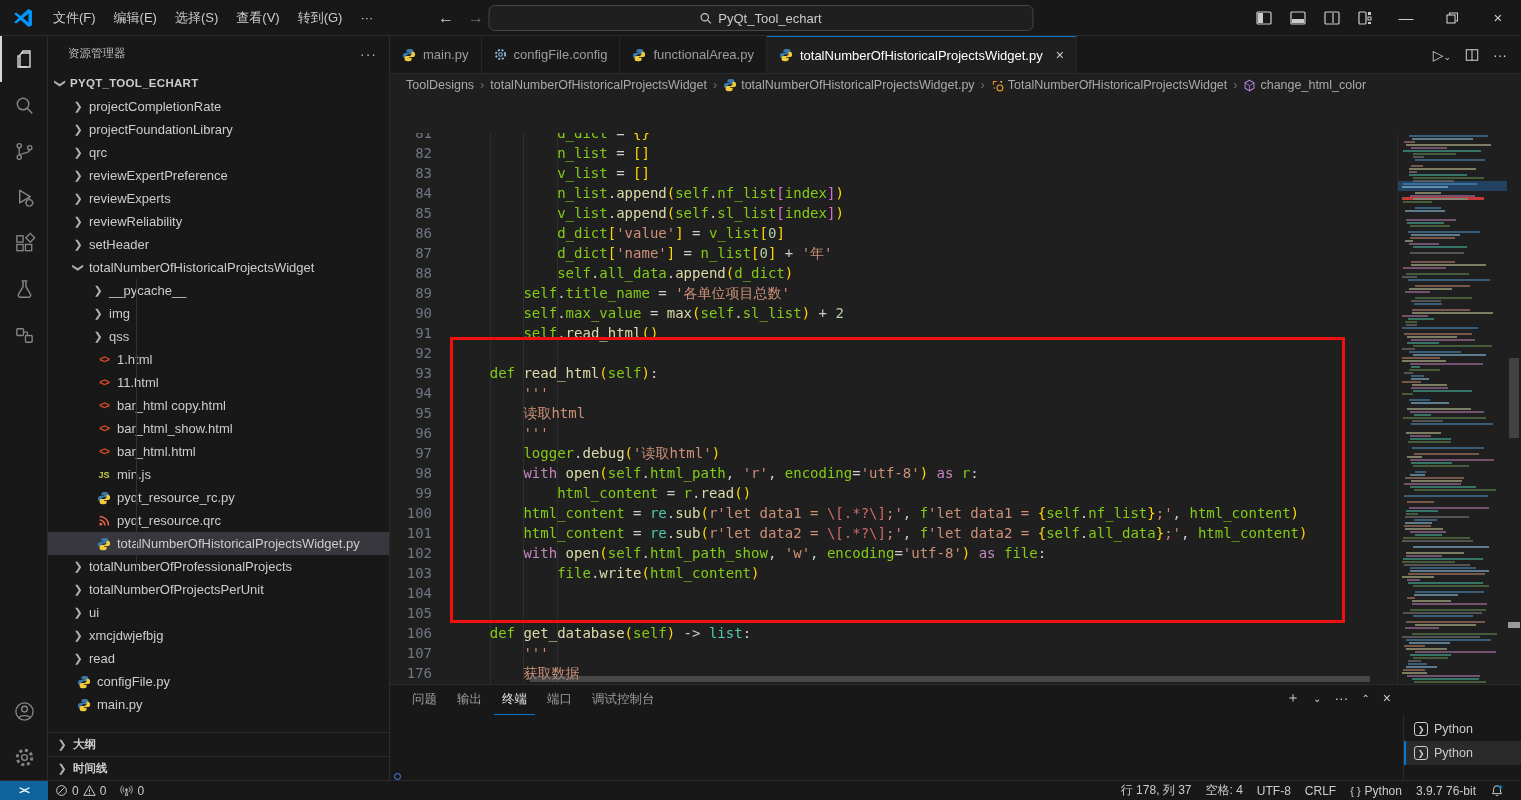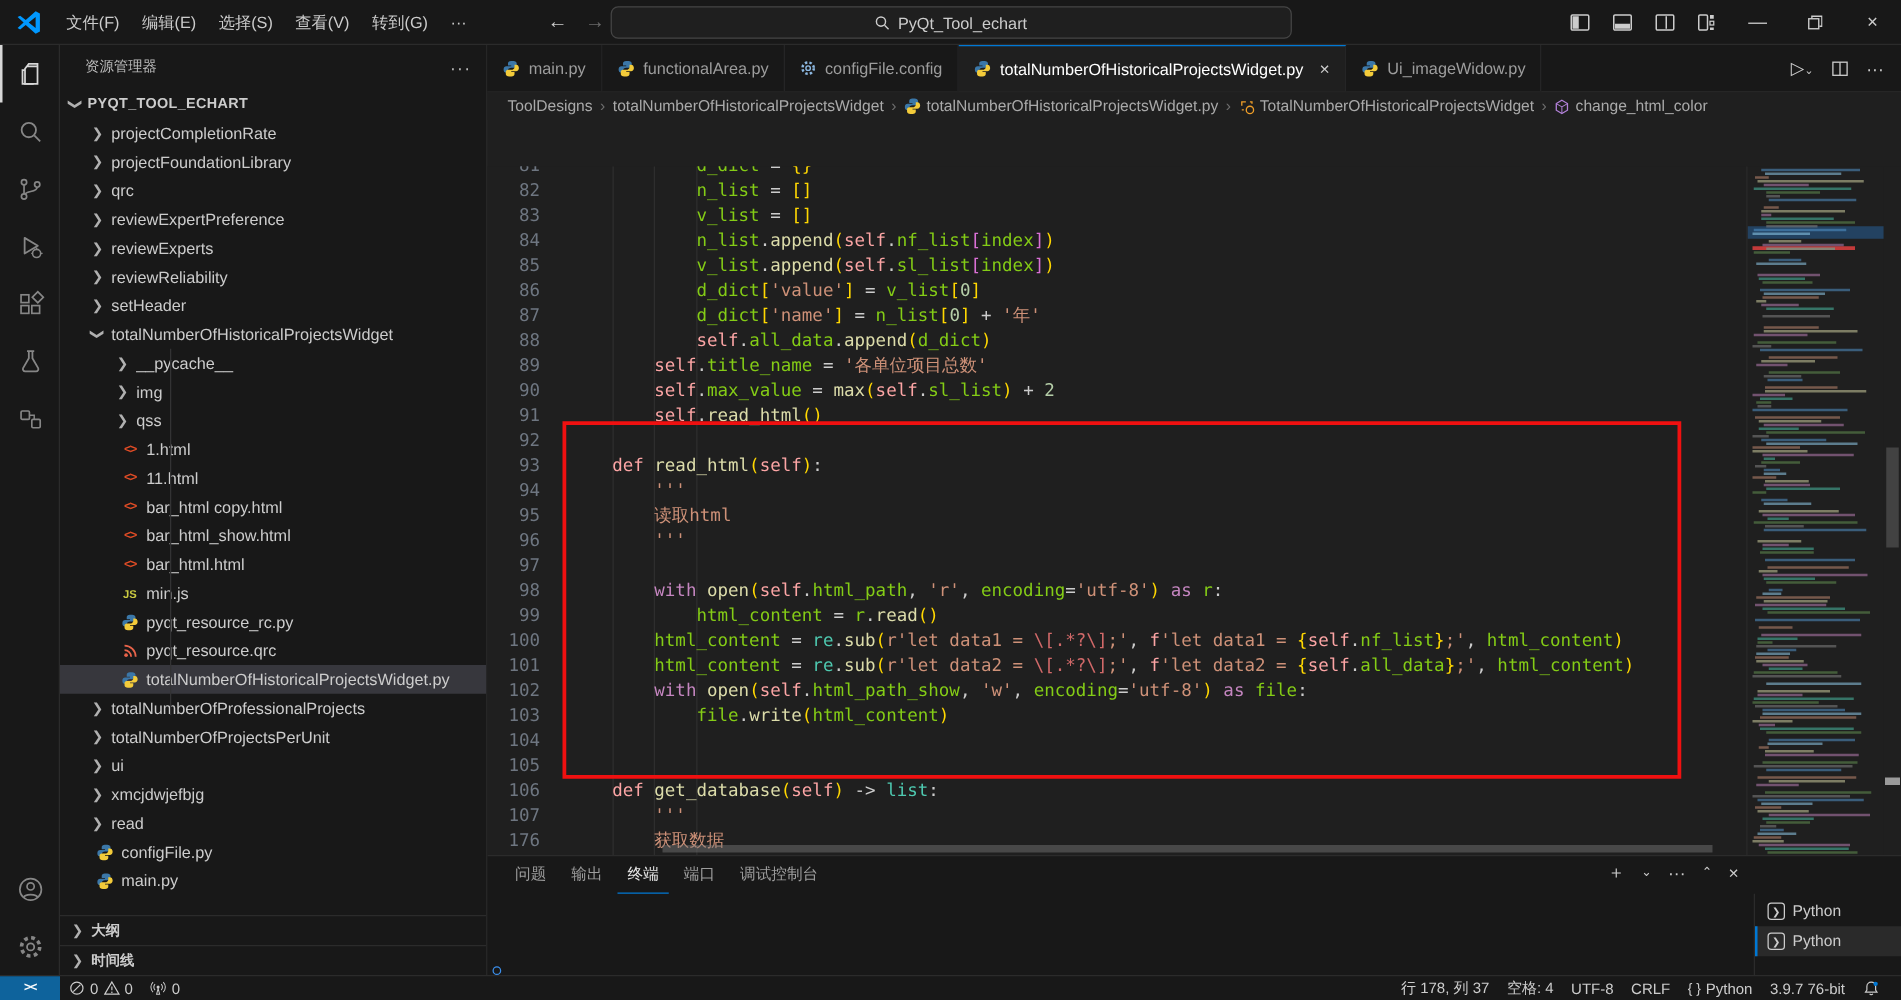--- a/index.html
+++ b/index.html
@@ -58,21 +58,21 @@
   .bc-item { display:flex; align-items:center; gap:4px; }
 
   
   .codearea { position:relative; flex:1; background:#1f1f1f; overflow:hidden;margin-top:37px; }
   .codelines { position:absolute; top:-10px; left:0; right:124px; }
   .cline { height:20px; line-height:20px; display:flex; font-family:"DejaVu Sans Mono","Liberation Mono",monospace; font-size:14px; white-space:pre; }
   .cline.hl { background:#282828; }
   .lnum { width:28px; margin-left:14px; text-align:right; color:#6e7681; flex:0 0 28px; }
   .ltext { margin-left:24px; }
   .indent-guide { position:absolute; top:0; bottom:0; width:1px; background:rgba(255,255,255,.07); }
-  .tk-b{color:#fca5a5}.tk-k{color:#c586c0}.tk-v{color:#84cc16}.tk-f{color:#dcdcaa}.tk-s{color:#ce9178}
+  .tk-b{color:#84cc16}.tk-k{color:#c586c0}.tk-v{color:#84cc16}.tk-f{color:#dcdcaa}.tk-s{color:#ce9178}
   .tk-n{color:#b5cea8}.tk-w{color:#cccccc}.tk-y{color:#ffd700}.tk-p{color:#da70d6}.tk-t{color:#4ec9b0}.tk-rx{color:#d16969}
   .red-annotation { position:absolute; left:60px; top:204px; width:895px; height:286px; border:3px solid #f01010; pointer-events:none; z-index:5; }
   .minimap { position:absolute; top:0; right:14px; width:110px; bottom:0; background:#1f1f1f; border-left:1px solid #2a2a2a; overflow:hidden; }
   .vscroll { position:absolute; top:0; right:0; width:14px; bottom:0; }
   .vscroll .thumb { position:absolute; left:2px; right:2px; top:225px; height:80px; background:rgba(121,121,121,.4); }
   .vscroll .mark { position:absolute; left:1px; right:1px; top:489px; height:6px; background:#9a9a9a; }
   .hscroll { position:absolute; left:0; right:124px; bottom:0; height:10px; }
   .hscroll .thumb { position:absolute; top:2px; height:6px; left:140px; width:840px; background:rgba(121,121,121,.45); }
 
   
@@ -387,54 +387,45 @@
           <span>
             <svg width="14" height="14" viewBox="0 0 16 16">
               <path fill="#3b77a8" d="M7.9 1C6 1 5 1.9 5 3.2V5h3v.7H3.6C2.1 5.7 1 6.7 1 8.6c0 1.9 1.1 3 2.6 3H5V9.7C5 8.2 6.3 7 8 7h3c1.2 0 2-.9 2-2V3.2C13 1.9 11.8 1 9.9 1z"></path>
               <path fill="#f3cb3a" d="M8.1 15c1.9 0 2.9-.9 2.9-2.2V11H8v-.7h4.4c1.5 0 2.6-1 2.6-2.9 0-1.9-1.1-3-2.6-3H11v1.9C11 7.8 9.7 9 8 9H5c-1.2 0-2 .9-2 2v1.8C3 14.1 4.2 15 6.1 15z"></path>
             </svg>
           </span>
           <span>main.py</span>
         </div>
         <div class="tab">
           <span>
-            <svg width="14" height="14" viewBox="0 0 16 16">
-              <path fill="#3b77a8" d="M7.9 1C6 1 5 1.9 5 3.2V5h3v.7H3.6C2.1 5.7 1 6.7 1 8.6c0 1.9 1.1 3 2.6 3H5V9.7C5 8.2 6.3 7 8 7h3c1.2 0 2-.9 2-2V3.2C13 1.9 11.8 1 9.9 1z"></path>
-              <path fill="#f3cb3a" d="M8.1 15c1.9 0 2.9-.9 2.9-2.2V11H8v-.7h4.4c1.5 0 2.6-1 2.6-2.9 0-1.9-1.1-3-2.6-3H11v1.9C11 7.8 9.7 9 8 9H5c-1.2 0-2 .9-2 2v1.8C3 14.1 4.2 15 6.1 15z"></path>
-            </svg>
-          </span>
-          <span>functionalArea.py</span>
-        </div>
-        <div class="tab">
-          <span>
             <svg width="13" height="13" viewBox="0 0 16 16">
               <circle cx="8" cy="8" r="2.2" fill="none" stroke="#8db9e2" stroke-width="1.4"></circle>
               <circle cx="8" cy="8" r="5.6" fill="none" stroke="#8db9e2" stroke-width="2.4" stroke-dasharray="2.4 2.1"></circle>
             </svg>
           </span>
           <span>configFile.config</span>
         </div>
+        <div class="tab">
+          <span>
+            <svg width="14" height="14" viewBox="0 0 16 16">
+              <path fill="#3b77a8" d="M7.9 1C6 1 5 1.9 5 3.2V5h3v.7H3.6C2.1 5.7 1 6.7 1 8.6c0 1.9 1.1 3 2.6 3H5V9.7C5 8.2 6.3 7 8 7h3c1.2 0 2-.9 2-2V3.2C13 1.9 11.8 1 9.9 1z"></path>
+              <path fill="#f3cb3a" d="M8.1 15c1.9 0 2.9-.9 2.9-2.2V11H8v-.7h4.4c1.5 0 2.6-1 2.6-2.9 0-1.9-1.1-3-2.6-3H11v1.9C11 7.8 9.7 9 8 9H5c-1.2 0-2 .9-2 2v1.8C3 14.1 4.2 15 6.1 15z"></path>
+            </svg>
+          </span>
+          <span>functionalArea.py</span>
+        </div>
         <div class="tab active">
           <span>
             <svg width="14" height="14" viewBox="0 0 16 16">
               <path fill="#3b77a8" d="M7.9 1C6 1 5 1.9 5 3.2V5h3v.7H3.6C2.1 5.7 1 6.7 1 8.6c0 1.9 1.1 3 2.6 3H5V9.7C5 8.2 6.3 7 8 7h3c1.2 0 2-.9 2-2V3.2C13 1.9 11.8 1 9.9 1z"></path>
               <path fill="#f3cb3a" d="M8.1 15c1.9 0 2.9-.9 2.9-2.2V11H8v-.7h4.4c1.5 0 2.6-1 2.6-2.9 0-1.9-1.1-3-2.6-3H11v1.9C11 7.8 9.7 9 8 9H5c-1.2 0-2 .9-2 2v1.8C3 14.1 4.2 15 6.1 15z"></path>
             </svg>
           </span>
           <span>totalNumberOfHistoricalProjectsWidget.py</span>
           <span class="close">×</span>
-        </div>
-        <div class="tab">
-          <span>
-            <svg width="14" height="14" viewBox="0 0 16 16">
-              <path fill="#3b77a8" d="M7.9 1C6 1 5 1.9 5 3.2V5h3v.7H3.6C2.1 5.7 1 6.7 1 8.6c0 1.9 1.1 3 2.6 3H5V9.7C5 8.2 6.3 7 8 7h3c1.2 0 2-.9 2-2V3.2C13 1.9 11.8 1 9.9 1z"></path>
-              <path fill="#f3cb3a" d="M8.1 15c1.9 0 2.9-.9 2.9-2.2V11H8v-.7h4.4c1.5 0 2.6-1 2.6-2.9 0-1.9-1.1-3-2.6-3H11v1.9C11 7.8 9.7 9 8 9H5c-1.2 0-2 .9-2 2v1.8C3 14.1 4.2 15 6.1 15z"></path>
-            </svg>
-          </span>
-          <span>Ui_imageWidow.py</span>
         </div>
         <div class="tab-actions">
           <span>▷<span style="font-size:9px">⌄</span></span>
           <span>
             <svg width="14" height="14" viewBox="0 0 16 16">
               <rect x="1.5" y="2" width="13" height="12" fill="none" stroke="#ccc" stroke-width="1.2"></rect>
               <line x1="8" y1="2" x2="8" y2="14" stroke="#ccc" stroke-width="1.2"></line>
             </svg>
           </span>
           <span>···</span>
@@ -494,21 +485,21 @@
           <div class="cline"><span class="lnum">87</span><span class="ltext"><span class="tk-w">            </span><span class="tk-v">d_dict</span><span class="tk-y">[</span><span class="tk-s">'name'</span><span class="tk-y">]</span><span class="tk-w"> = </span><span class="tk-v">n_list</span><span class="tk-y">[</span><span class="tk-n">0</span><span class="tk-y">]</span><span class="tk-w"> + </span><span class="tk-s">'年'</span></span></div>
           <div class="cline"><span class="lnum">88</span><span class="ltext"><span class="tk-w">            </span><span class="tk-b">self</span><span class="tk-w">.</span><span class="tk-v">all_data</span><span class="tk-w">.</span><span class="tk-f">append</span><span class="tk-y">(</span><span class="tk-v">d_dict</span><span class="tk-y">)</span></span></div>
           <div class="cline"><span class="lnum">89</span><span class="ltext"><span class="tk-w">        </span><span class="tk-b">self</span><span class="tk-w">.</span><span class="tk-v">title_name</span><span class="tk-w"> = </span><span class="tk-s">'各单位项目总数'</span></span></div>
           <div class="cline"><span class="lnum">90</span><span class="ltext"><span class="tk-w">        </span><span class="tk-b">self</span><span class="tk-w">.</span><span class="tk-v">max_value</span><span class="tk-w"> = </span><span class="tk-f">max</span><span class="tk-y">(</span><span class="tk-b">self</span><span class="tk-w">.</span><span class="tk-v">sl_list</span><span class="tk-y">)</span><span class="tk-w"> + </span><span class="tk-n">2</span></span></div>
           <div class="cline"><span class="lnum">91</span><span class="ltext"><span class="tk-w">        </span><span class="tk-b">self</span><span class="tk-w">.</span><span class="tk-f">read_html</span><span class="tk-y">()</span></span></div>
           <div class="cline"><span class="lnum">92</span><span class="ltext"></span></div>
           <div class="cline"><span class="lnum">93</span><span class="ltext"><span class="tk-w">    </span><span class="tk-b">def </span><span class="tk-f">read_html</span><span class="tk-y">(</span><span class="tk-b">self</span><span class="tk-y">)</span><span class="tk-w">:</span></span></div>
           <div class="cline"><span class="lnum">94</span><span class="ltext"><span class="tk-w">        </span><span class="tk-s">'''</span></span></div>
           <div class="cline"><span class="lnum">95</span><span class="ltext"><span class="tk-w">        </span><span class="tk-s">读取html</span></span></div>
           <div class="cline"><span class="lnum">96</span><span class="ltext"><span class="tk-w">        </span><span class="tk-s">'''</span></span></div>
-          <div class="cline"><span class="lnum">97</span></div>
+          <div class="cline"><span class="lnum">97</span><span class="ltext"><span class="tk-w">        </span><span class="tk-v">logger</span><span class="tk-w">.</span><span class="tk-f">debug</span><span class="tk-y">(</span><span class="tk-s">'读取html'</span><span class="tk-y">)</span></span></div>
           <div class="cline"><span class="lnum">98</span><span class="ltext"><span class="tk-w">        </span><span class="tk-k">with </span><span class="tk-f">open</span><span class="tk-y">(</span><span class="tk-b">self</span><span class="tk-w">.</span><span class="tk-v">html_path</span><span class="tk-w">, </span><span class="tk-s">'r'</span><span class="tk-w">, </span><span class="tk-v">encoding</span><span class="tk-w">=</span><span class="tk-s">'utf-8'</span><span class="tk-y">)</span><span class="tk-k"> as </span><span class="tk-v">r</span><span class="tk-w">:</span></span></div>
           <div class="cline"><span class="lnum">99</span><span class="ltext"><span class="tk-w">            </span><span class="tk-v">html_content</span><span class="tk-w"> = </span><span class="tk-v">r</span><span class="tk-w">.</span><span class="tk-f">read</span><span class="tk-y">()</span></span></div>
           <div class="cline"><span class="lnum">100</span><span class="ltext"><span class="tk-w">        </span><span class="tk-v">html_content</span><span class="tk-w"> = </span><span class="tk-t">re</span><span class="tk-w">.</span><span class="tk-f">sub</span><span class="tk-y">(</span><span class="tk-s">r'let data1 = </span><span class="tk-rx">\[.*?\]</span><span class="tk-s">;'</span><span class="tk-w">, </span><span class="tk-b">f</span><span class="tk-s">'let data1 = </span><span class="tk-y">{</span><span class="tk-b">self</span><span class="tk-w">.</span><span class="tk-v">nf_list</span><span class="tk-y">}</span><span class="tk-s">;'</span><span class="tk-w">, </span><span class="tk-v">html_content</span><span class="tk-y">)</span></span></div>
           <div class="cline"><span class="lnum">101</span><span class="ltext"><span class="tk-w">        </span><span class="tk-v">html_content</span><span class="tk-w"> = </span><span class="tk-t">re</span><span class="tk-w">.</span><span class="tk-f">sub</span><span class="tk-y">(</span><span class="tk-s">r'let data2 = </span><span class="tk-rx">\[.*?\]</span><span class="tk-s">;'</span><span class="tk-w">, </span><span class="tk-b">f</span><span class="tk-s">'let data2 = </span><span class="tk-y">{</span><span class="tk-b">self</span><span class="tk-w">.</span><span class="tk-v">all_data</span><span class="tk-y">}</span><span class="tk-s">;'</span><span class="tk-w">, </span><span class="tk-v">html_content</span><span class="tk-y">)</span></span></div>
           <div class="cline"><span class="lnum">102</span><span class="ltext"><span class="tk-w">        </span><span class="tk-k">with </span><span class="tk-f">open</span><span class="tk-y">(</span><span class="tk-b">self</span><span class="tk-w">.</span><span class="tk-v">html_path_show</span><span class="tk-w">, </span><span class="tk-s">'w'</span><span class="tk-w">, </span><span class="tk-v">encoding</span><span class="tk-w">=</span><span class="tk-s">'utf-8'</span><span class="tk-y">)</span><span class="tk-k"> as </span><span class="tk-v">file</span><span class="tk-w">:</span></span></div>
           <div class="cline"><span class="lnum">103</span><span class="ltext"><span class="tk-w">            </span><span class="tk-v">file</span><span class="tk-w">.</span><span class="tk-f">write</span><span class="tk-y">(</span><span class="tk-v">html_content</span><span class="tk-y">)</span></span></div>
           <div class="cline"><span class="lnum">104</span></div>
           <div class="cline"><span class="lnum">105</span><span class="ltext"></span></div>
           <div class="cline"><span class="lnum">106</span><span class="ltext"><span class="tk-w">    </span><span class="tk-b">def </span><span class="tk-f">get_database</span><span class="tk-y">(</span><span class="tk-b">self</span><span class="tk-y">)</span><span class="tk-w"> -&gt; </span><span class="tk-t">list</span><span class="tk-w">:</span></span></div>
           <div class="cline"><span class="lnum">107</span><span class="ltext"><span class="tk-w">        </span><span class="tk-s">'''</span></span></div>

